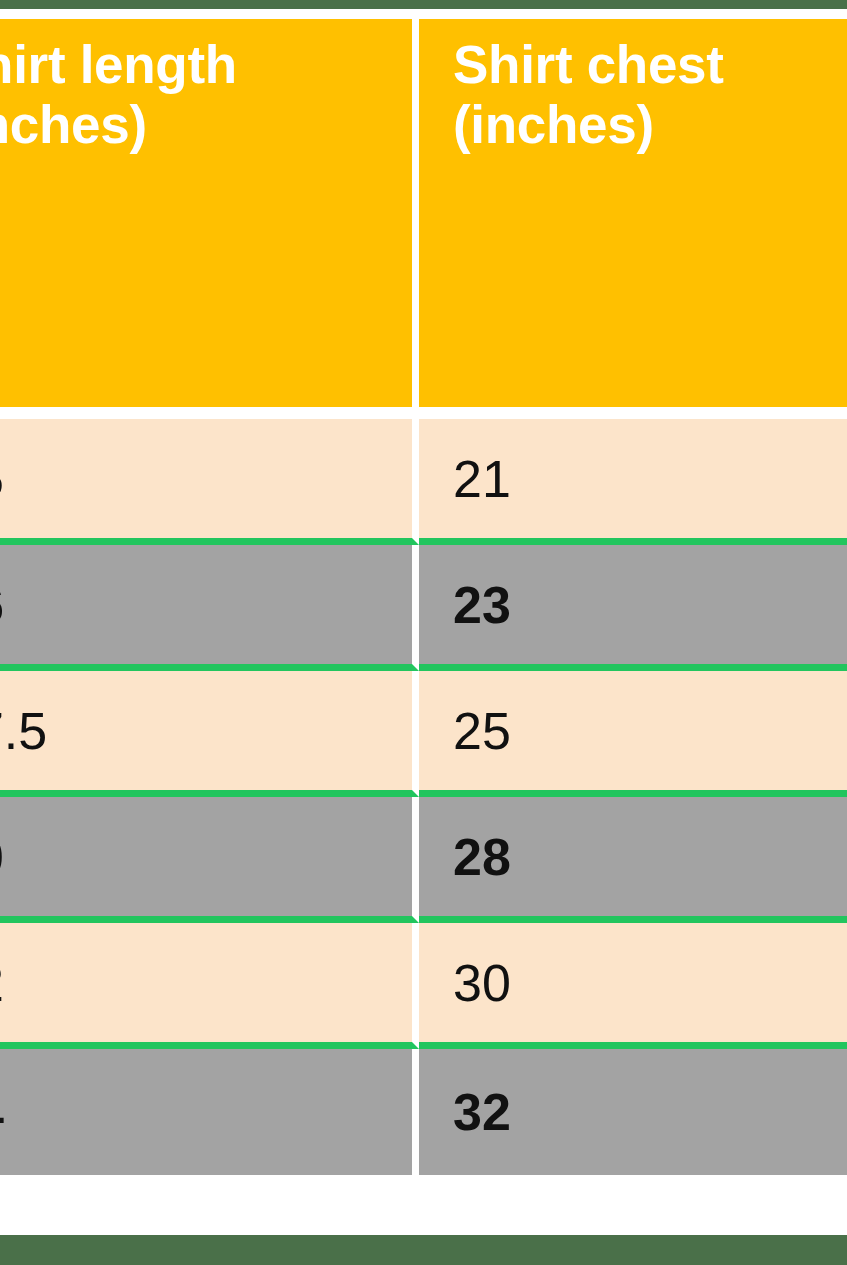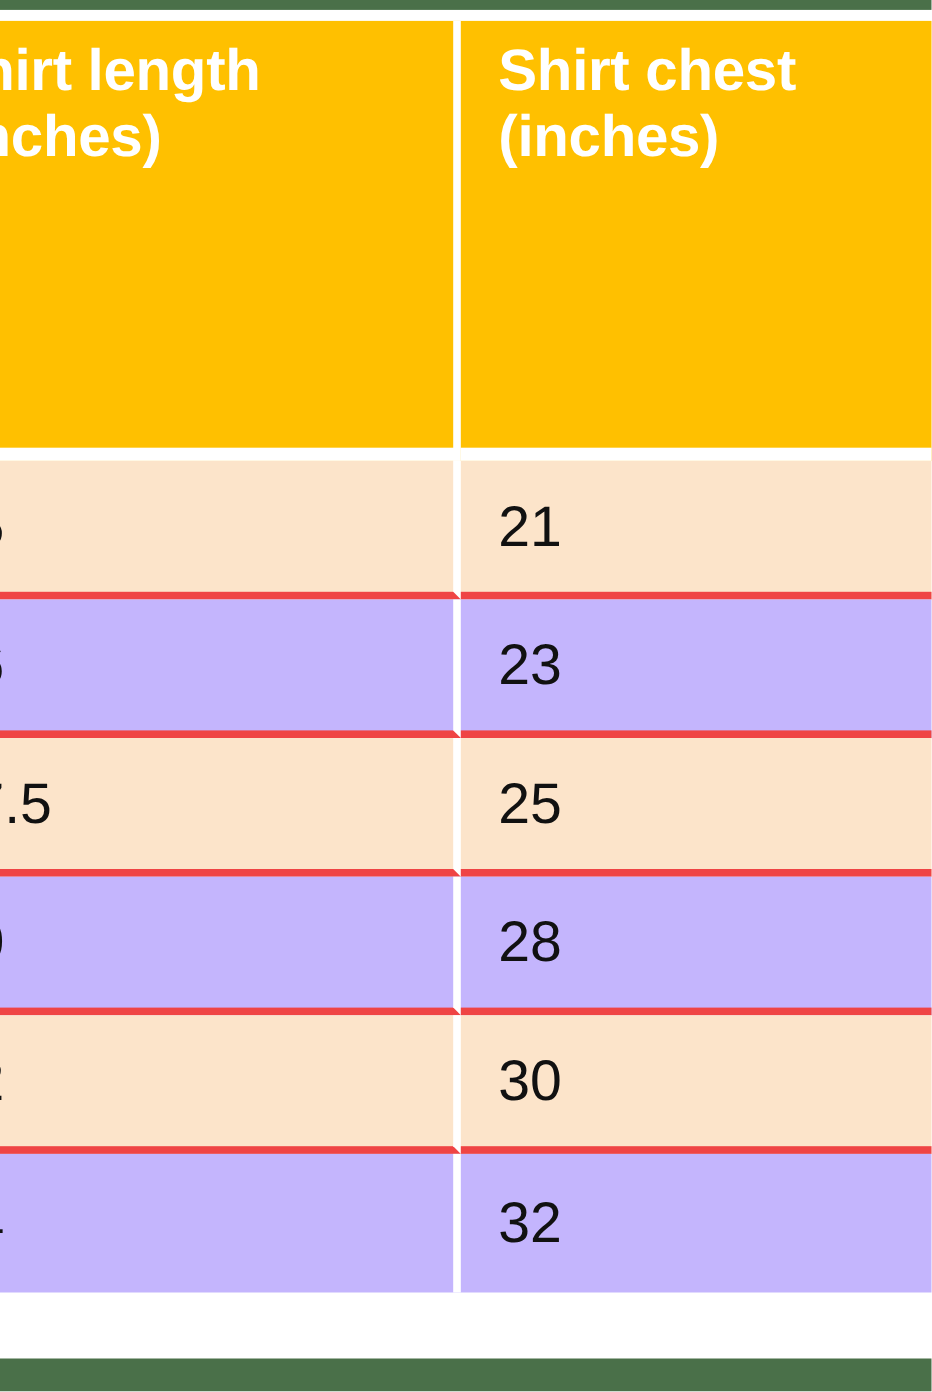--- a/index.html
+++ b/index.html
@@ -73,27 +73,27 @@
   
   tbody td {
     font-size: 52px;
     color: #111111;
     text-align: left;
     vertical-align: middle;
     padding: 0 0 0 34px;
     height: 126px;
     box-sizing: border-box;
     border-right: 7px solid #ffffff;
-    border-bottom: 7px solid #ef4444;
+    border-bottom: 7px solid #22c55e;
   }
   tbody td:last-child { border-right: none; }
   tbody tr:last-child td { border-bottom: none; }
 
   tbody tr.band-a td { background: #fce4ca; }
-  tbody tr.band-b td { background: #c4b5fd; }
+  tbody tr.band-b td { background: #a3a3a3; font-weight: bold; }
 </style>
 </head>
 <body>
 
 <div class="page">
 
   <div class="band band-top"></div>
 
   <div class="table-wrap">
     <table class="size-table">

